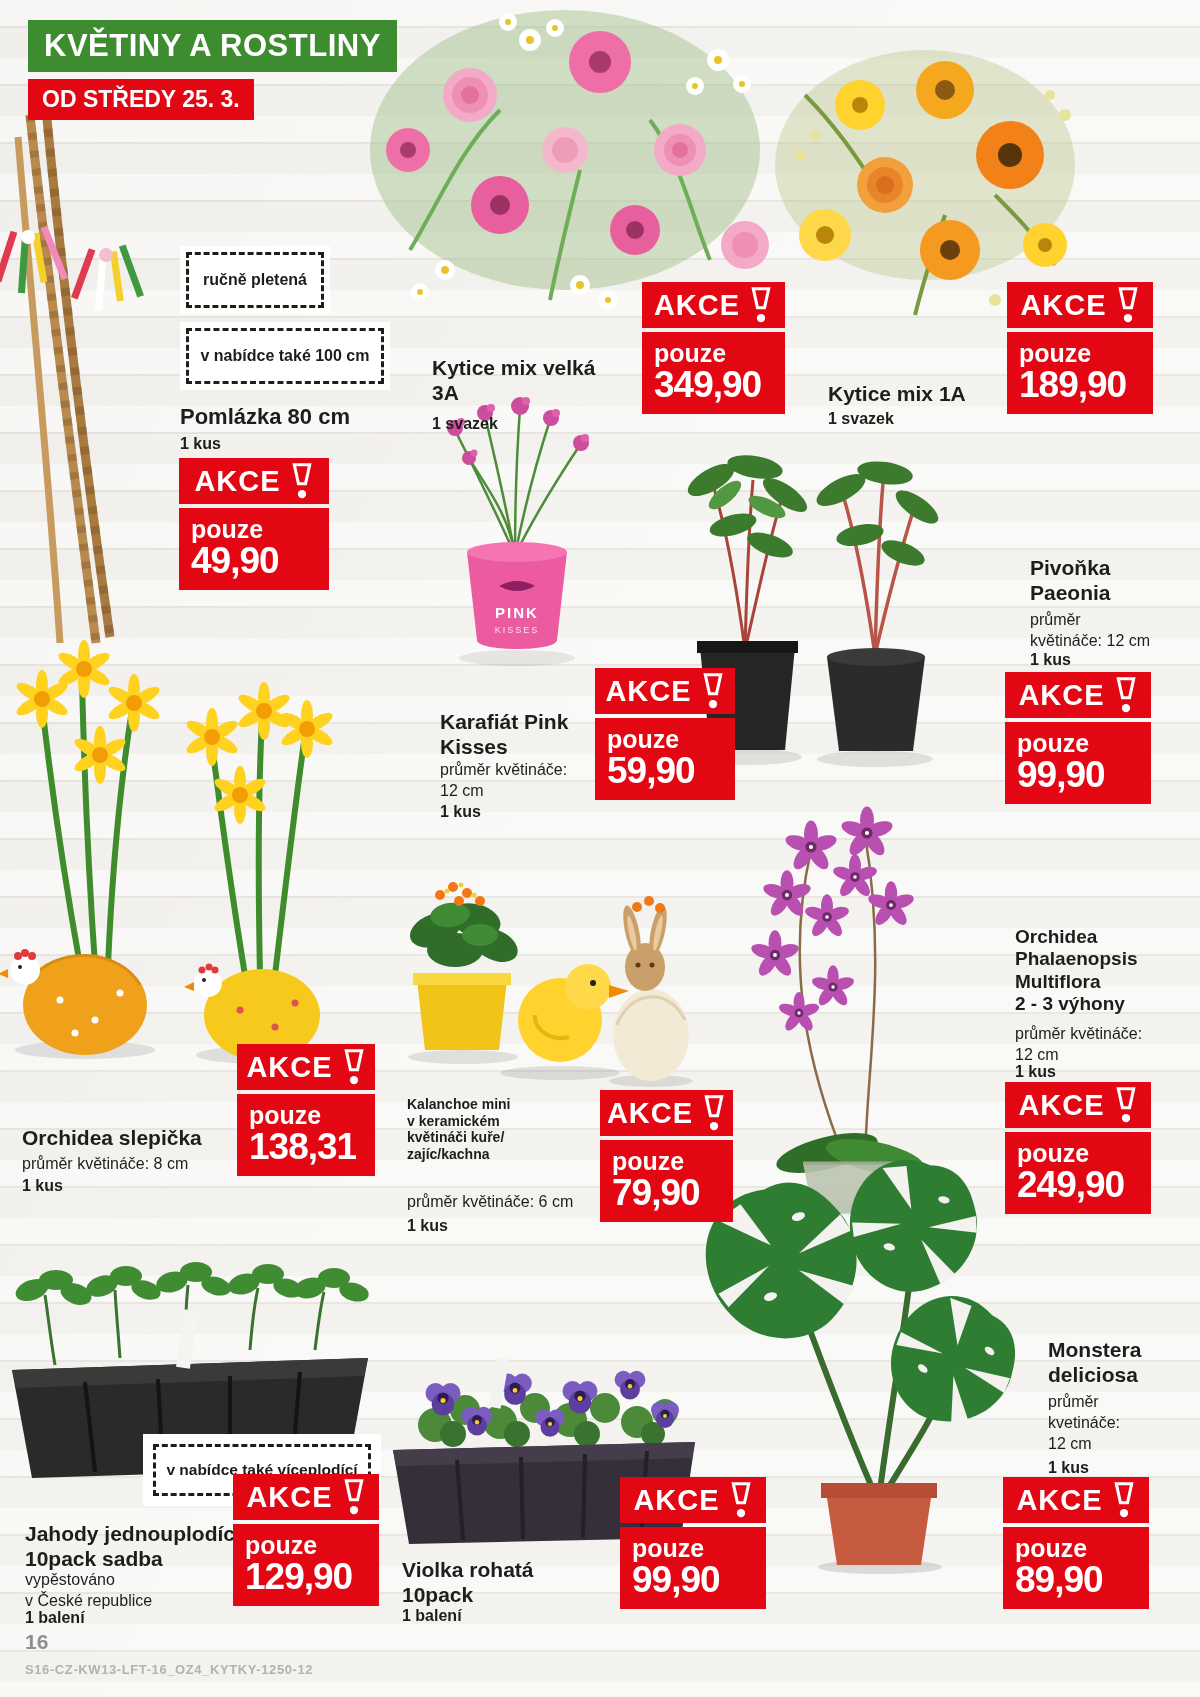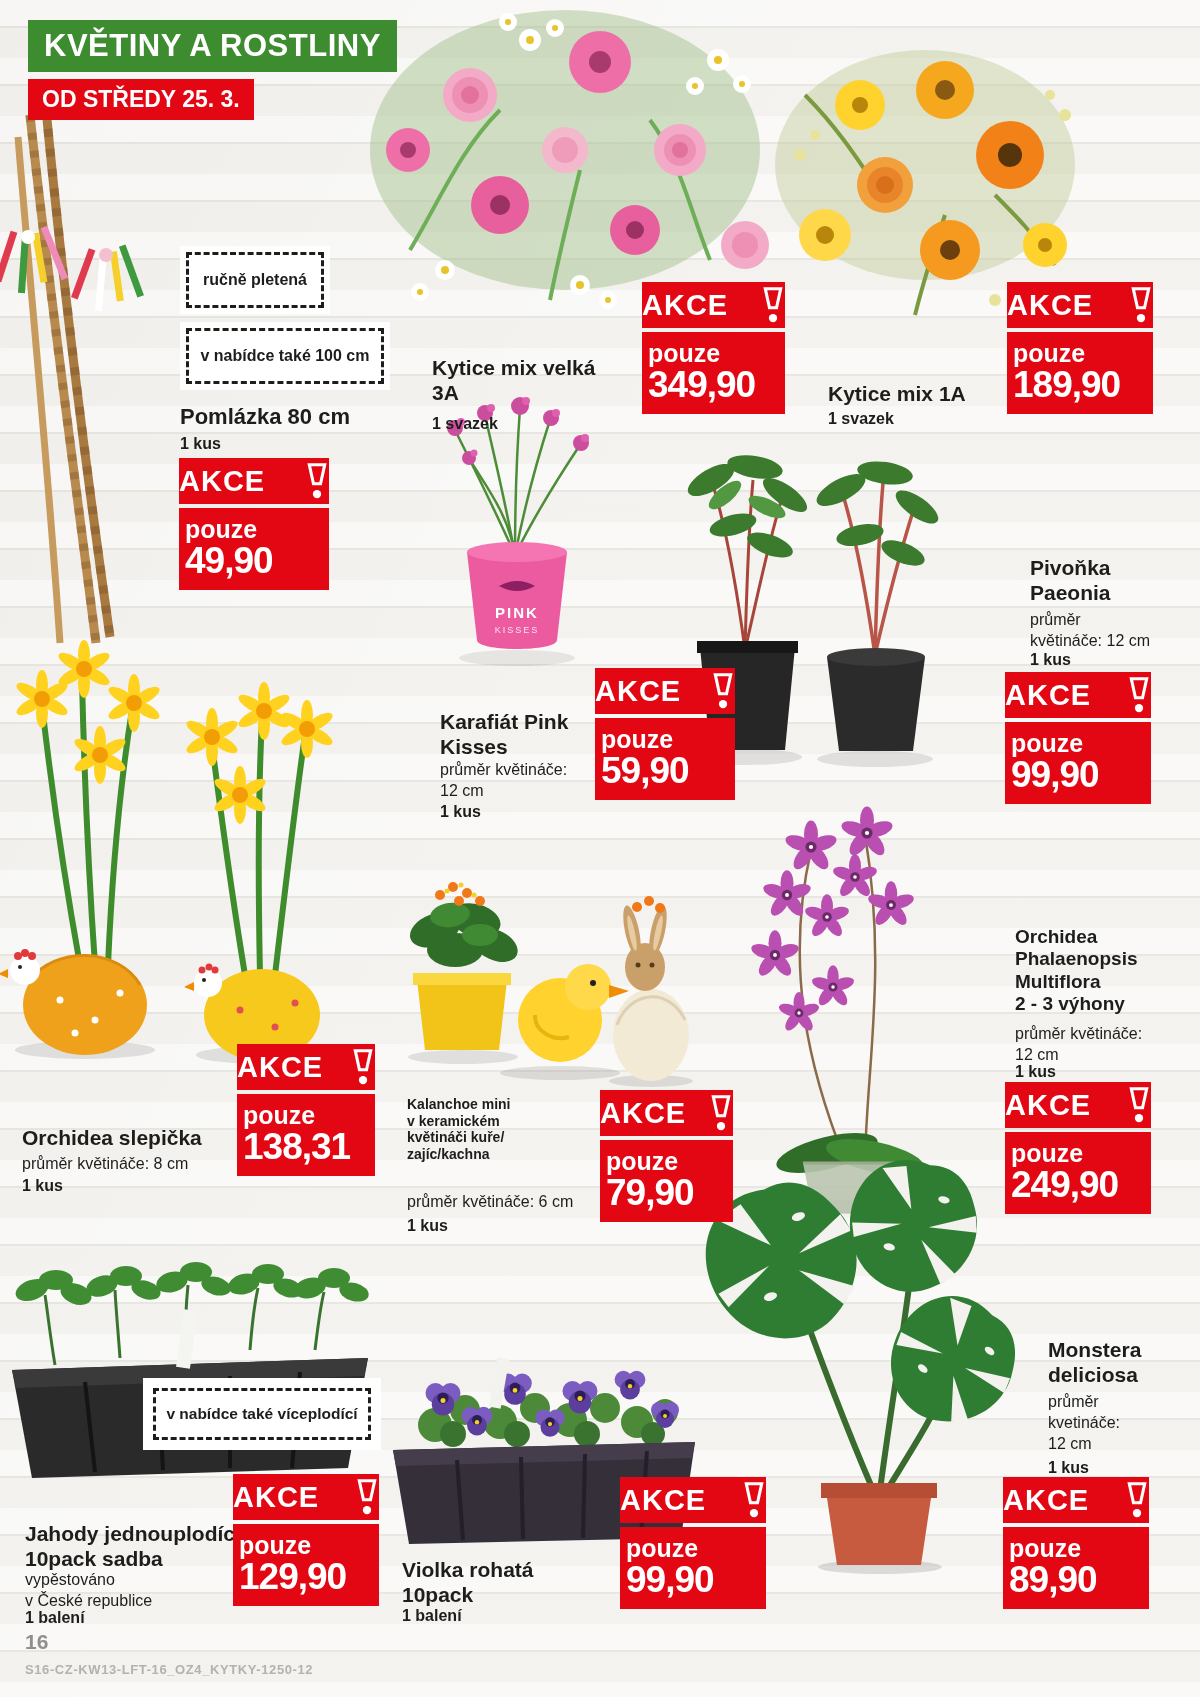--- a/index.html
+++ b/index.html
@@ -12,24 +12,24 @@
   }
   .banner{position:absolute;color:#fff;font-weight:800;z-index:6;white-space:nowrap;}
   #banner-green{left:28px;top:20px;background:#3d8c2f;font-size:31px;letter-spacing:.5px;padding:8px 16px;}
   #banner-red{left:28px;top:79px;background:#e30613;font-size:23px;padding:7px 14px;}
 
   .pname{position:absolute;font-weight:800;font-size:21px;line-height:1.18;color:#1d1d1b;white-space:pre-line;z-index:4;}
   .pdetails{position:absolute;font-weight:400;font-size:16px;line-height:1.3;color:#1d1d1b;white-space:pre-line;z-index:4;}
   .punit{position:absolute;font-weight:800;font-size:16px;line-height:1.2;color:#1d1d1b;white-space:pre-line;z-index:4;}
 
   .badge{position:absolute;z-index:5;}
-  .badge .head{background:#e30613;height:46px;display:flex;align-items:center;justify-content:space-between;gap:9px;}
+  .badge .head{background:#e30613;height:46px;display:flex;align-items:center;justify-content:center;gap:9px;}
   .badge .akce{color:#fff;font-weight:800;font-size:29px;letter-spacing:1px;}
   .badge .excl{width:24px;height:38px;}
-  .badge .bodyp{background:#e30613;margin-top:4px;padding:8px 4px 10px 6px;}
+  .badge .bodyp{background:#e30613;margin-top:4px;padding:8px 4px 10px 12px;}
   .badge .pouze{color:#fff;font-weight:800;font-size:25px;line-height:1.05;}
   .badge .price{color:#fff;font-weight:800;font-size:37px;line-height:1.02;letter-spacing:-1px;margin-top:0;white-space:nowrap;}
 
   .callout{position:absolute;background:#fff;border:3px dashed #1d1d1b;display:flex;align-items:center;justify-content:center;
     font-weight:800;font-size:16px;color:#1d1d1b;text-align:center;z-index:4;box-shadow:0 0 0 6px rgba(255,255,255,.9);}
   #c-jahody{box-shadow:0 0 0 10px #fff;font-size:15.5px;}
 
   .art{position:absolute;z-index:1;}
 
   
@@ -74,21 +74,21 @@
   #t-kalanchoe-unit{left:407px;top:1216px;}
   #b-kalanchoe{left:600px;top:1090px;width:133px;}
 
   #a-orchidea{left:715px;top:765px;}
   #t-orchidea-name{left:1015px;top:926px;font-size:19px;}
   #t-orchidea-details{left:1015px;top:1024px;}
   #t-orchidea-unit{left:1015px;top:1062px;}
   #b-orchidea{left:1005px;top:1082px;width:146px;}
 
   #a-jahody{left:0;top:1250px;}
-  #c-jahody{left:153px;top:1388px;width:212px;height:46px;}
+  #c-jahody{left:153px;top:1444px;width:212px;height:46px;}
   #t-jahody-name{left:25px;top:1522px;}
   #t-jahody-details{left:25px;top:1570px;}
   #t-jahody-unit{left:25px;top:1608px;}
   #b-jahody{left:233px;top:1474px;width:146px;}
 
   #a-violka{left:365px;top:1350px;}
   #t-violka-name{left:402px;top:1558px;}
   #t-violka-unit{left:402px;top:1606px;}
   #b-violka{left:620px;top:1477px;width:146px;}
 

